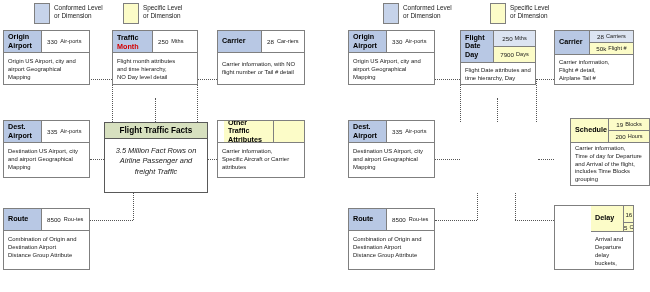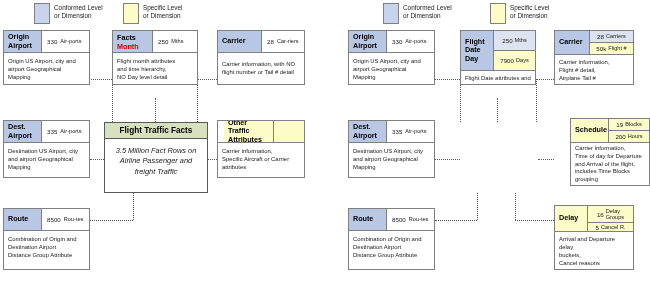--- a/index.html
+++ b/index.html
@@ -139,21 +139,21 @@
       </div>
     </div>
     <div class="dim-desc">Origin US Airport, city and
 airport Geographical
 Mapping</div>
   </div>
 
   <div class="dim-box" style="left:112px;top:30px;width:86px;height:55px;">
     <div class="dim-head" style="height:22px;">
       <div class="dim-name conformed" style="width:40px;display:block;padding-top:2px;line-height:9px;">
-        <span>Facts</span><br>
+        <span>Traffic</span><br>
         <span class="red">Month</span>
       </div>
       <div class="dim-counts">
         <div class="dim-count plain">
           <span class="num">250</span>
           <span class="unit">Mths</span>
         </div>
       </div>
     </div>
     <div class="dim-desc">Flight month attributes
@@ -262,21 +262,21 @@
           <span class="unit">Air-ports</span>
         </div>
       </div>
     </div>
     <div class="dim-desc">Origin US Airport, city and
 airport Geographical
 Mapping</div>
   </div>
 
   <div class="dim-box" style="left:135px;top:30px;width:76px;height:55px;">
-    <div class="dim-head" style="height:40px;">
+    <div class="dim-head" style="height:32px;">
       <div class="dim-name conformed" style="width:33px;line-height:8.6px;">Flight Date Day</div>
       <div class="dim-counts">
         <div class="dim-count conformed centered">
           <span class="num">250</span>
           <span class="unit">Mths</span>
         </div>
         <div class="dim-count specific centered">
           <span class="num">7900</span>
           <span class="unit">Days</span>
         </div>
@@ -350,21 +350,21 @@
           <span class="num">8500</span>
           <span class="unit">Rou-tes</span>
         </div>
       </div>
     </div>
     <div class="dim-desc">Combination of Origin and
 Destination Airport
 Distance Group Attribute</div>
   </div>
 
-  <div class="dim-box" style="left:229px;top:205px;width:80px;height:65px;">
+  <div class="dim-box" style="left:229px;top:205px;width:80px;height:65px;padding-left:36px;">
     <div class="dim-head" style="height:26px;">
       <div class="dim-name specific" style="width:33px;">Delay</div>
       <div class="dim-counts">
         <div class="dim-count specific centered" style="flex:0 0 16px;">
           <span class="num">16</span>
           <span class="unit" style="white-space:pre-line;text-align:left;">Delay
 Groups</span>
         </div>
         <div class="dim-count specific centered">
           <span class="num">5</span>

